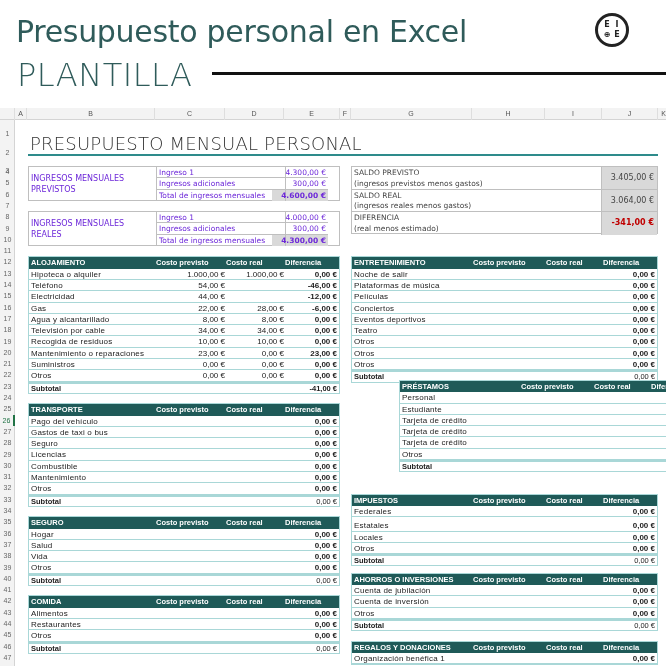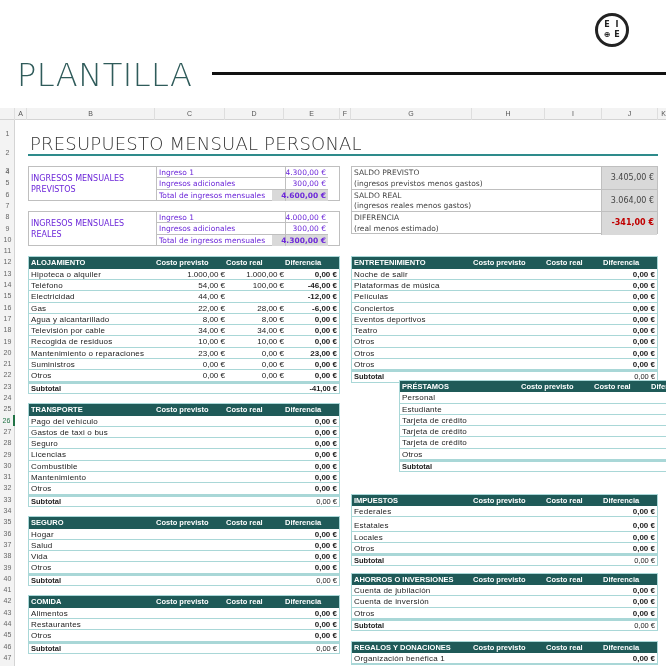--- a/index.html
+++ b/index.html
@@ -47,20 +47,21 @@
   .cat-row .num { text-align: right; }
   .cat-row .diff { font-weight: bold; }
   .cat-sub { height: 11.3px; border-top: 2px solid #a9d7d7; position: relative; font-size: 7.5px; font-weight: bold; color: #222; line-height: 10px; }
   .cat-sub span { position: absolute; top: 0; }
   .cat-sub .diffv { font-weight: normal; }
 </style>
 </head>
 <body>
 
 <div class="banner">
+  <div class="banner-title">Presupuesto personal en Excel</div>
   <div class="banner-sub">PLANTILLA</div>
   <div class="banner-line"></div>
   <div class="logo">
     <div class="logo-inner">
       <span>E</span>
       <span>I</span>
       <span>⊕</span>
       <span>E</span>
     </div>
   </div>
@@ -197,21 +198,20 @@
         </div>
         <div class="cat-row">
           <span class="name" style="left: 2px;">Hipoteca o alquiler</span>
           <span class="num" style="left: 0px; width: 196px; text-align: right;">1.000,00 €</span>
           <span class="num" style="left: 0px; width: 255px; text-align: right;">1.000,00 €</span>
           <span class="num diff" style="left: 0px; width: 308px; text-align: right;">0,00 €</span>
         </div>
         <div class="cat-row">
           <span class="name" style="left: 2px;">Teléfono</span>
           <span class="num" style="left: 0px; width: 196px; text-align: right;">54,00 €</span>
-          <span class="num" style="left: 0px; width: 255px; text-align: right;">100,00 €</span>
           <span class="num diff" style="left: 0px; width: 308px; text-align: right;">-46,00 €</span>
         </div>
         <div class="cat-row">
           <span class="name" style="left: 2px;">Electricidad</span>
           <span class="num" style="left: 0px; width: 196px; text-align: right;">44,00 €</span>
           <span class="num" style="left: 0px; width: 255px; text-align: right; margin-top: 12px;">56,00 €</span>
           <span class="num diff" style="left: 0px; width: 308px; text-align: right;">-12,00 €</span>
         </div>
         <div class="cat-row">
           <span class="name" style="left: 2px;">Gas</span>

